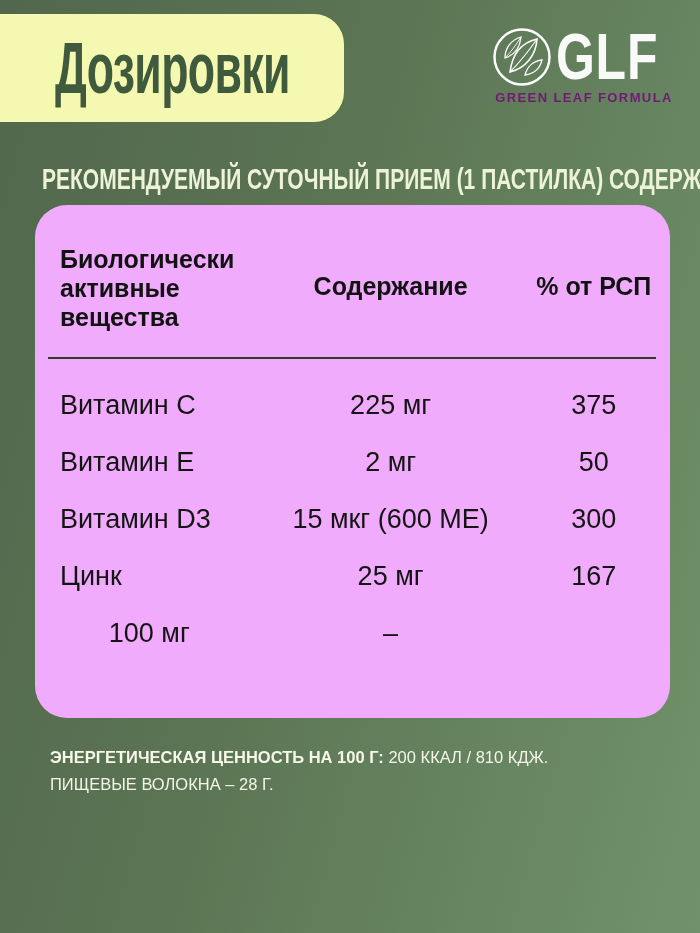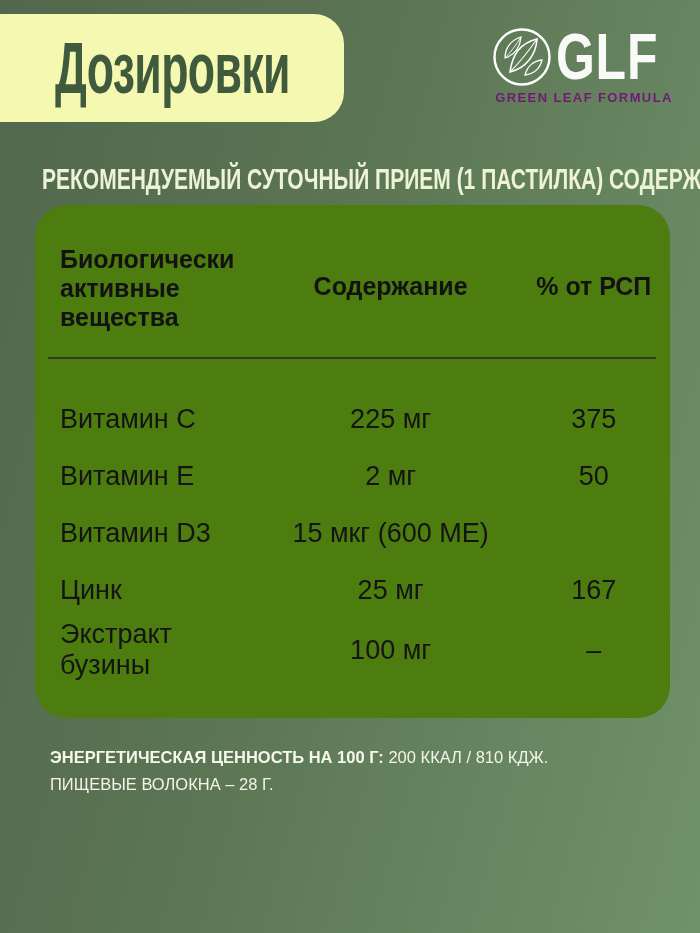--- a/index.html
+++ b/index.html
@@ -40,32 +40,32 @@
   .subtitle {
     position:absolute; left:42px; top:162px; width:660px;
     font-weight:bold; font-size:30px; color:#edf3d5;
     transform:scaleX(0.70); transform-origin:left center;
     white-space:nowrap;
   }
 
   
   .card {
     position:absolute; left:35px; top:205px; width:635px; height:513px;
-    background:#4d7c0f; border-radius:32px;
+    background:#f0abfc; border-radius:32px;
   }
   .thead { position:absolute; top:40px; left:0; width:100%; display:grid;
     grid-template-columns:36% 40% 24%; align-items:center; }
   .th { font-weight:bold; font-size:25px; color:#121212; line-height:1.16; }
   .th-col1 { padding-left:25px; width:205px; }
   .th-col2, .th-col3 { text-align:center; position:relative; top:-2px; }
   .divider {
     position:absolute; top:152px; left:13px; right:14px;
     border-top:2px solid #333a2d;
   }
-  .tbody { position:absolute; top:186px; left:0; width:100%; }
+  .tbody { position:absolute; top:172px; left:0; width:100%; }
   .tr { display:grid; grid-template-columns:36% 40% 24%; height:57px; align-items:center; }
   .td { font-size:27px; color:#141414; }
   .td-name { padding-left:25px; }
   .td-amount, .td-rsp { text-align:center; }
 
   
   .footer {
     position:absolute; left:50px; top:744px; width:630px;
     font-size:16.5px; line-height:27px; color:#f3f5e8;
   }
@@ -113,28 +113,28 @@
       <div class="td td-rsp">375</div>
     </div>
     <div class="tr">
       <div class="td td-name">Витамин Е</div>
       <div class="td td-amount">2 мг</div>
       <div class="td td-rsp">50</div>
     </div>
     <div class="tr">
       <div class="td td-name">Витамин D3</div>
       <div class="td td-amount">15 мкг (600 МЕ)</div>
+      <div class="td td-rsp">300</div>
     </div>
     <div class="tr">
       <div class="td td-name">Цинк</div>
       <div class="td td-amount">25 мг</div>
       <div class="td td-rsp">167</div>
     </div>
     <div class="tr">
-      <div class="td td-name">Экстракт бузины</div>
       <div class="td td-amount">100 мг</div>
       <div class="td td-rsp">–</div>
     </div>
   </div>
 </div>
 
 <div class="footer">
   <div>
     <b>ЭНЕРГЕТИЧЕСКАЯ ЦЕННОСТЬ НА 100 Г:</b><span> 200 ККАЛ / 810 КДЖ.</span>
   </div>

